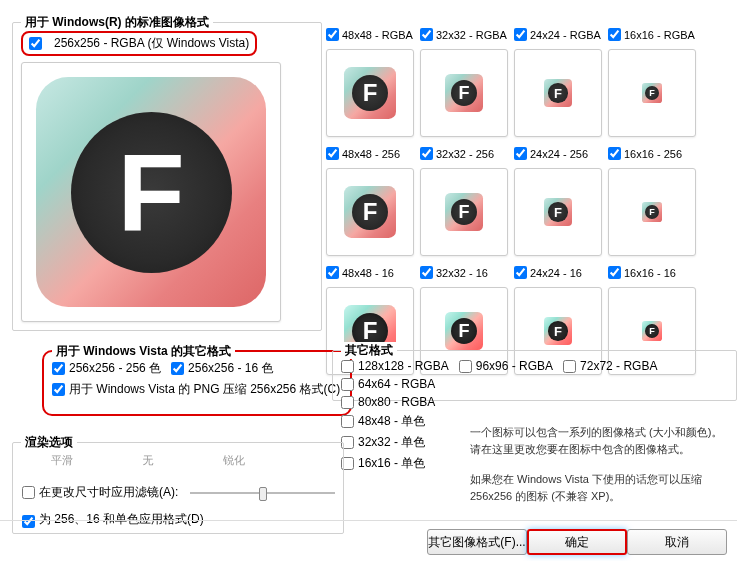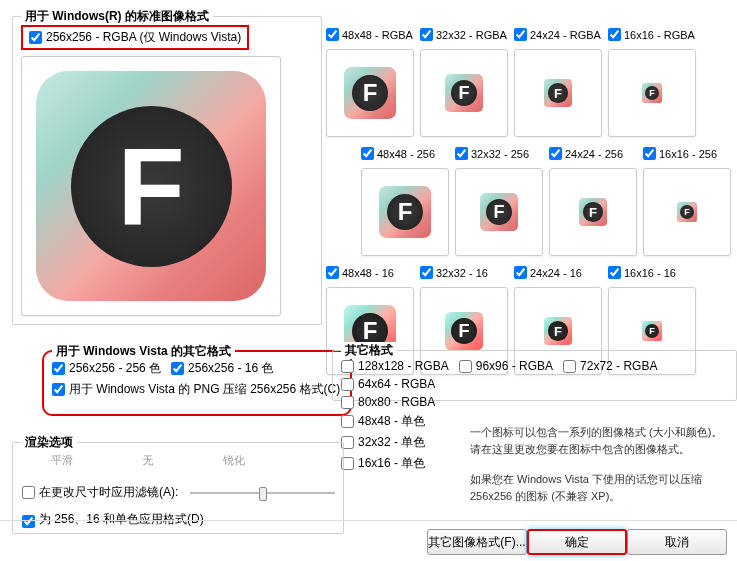--- a/index.html
+++ b/index.html
@@ -15,22 +15,22 @@
 .thumb-box { border: 1px solid #ccc; border-radius: 3px; display: flex; align-items: center; justify-content: center; background: #fff; box-shadow: 0 1px 2px rgba(0,0,0,0.08); }
 .thumb-box.sz-256 { width: 260px; height: 260px; }
 .thumb-box.sz-48 { width: 88px; height: 88px; }
 .thumb-box.sz-32 { width: 88px; height: 88px; }
 .thumb-box.sz-24 { width: 88px; height: 88px; }
 .thumb-box.sz-16 { width: 88px; height: 88px; }
 .icon-f { border-radius: 14%; display: flex; align-items: center; justify-content: center; background: linear-gradient(135deg, #c7e8e3 0%, #9fd4c9 25%, #f5a8a3 55%, #e88080 75%, #d66 100%); position: relative; }
 .icon-f::before { content: ""; position: absolute; inset: 15%; border-radius: 50%; background: radial-gradient(circle at 50% 50%, #3a3a3a 0%, #2a2a2a 60%, #1a1a1a 100%); }
 .icon-f span { position: relative; z-index: 1; color: #fff; font-weight: bold; font-family: Arial; }
 .icon-f.bit16 { filter: contrast(1.1) saturate(1.3); }
-.ring-red { border: 2px solid #d00; border-radius: 0; padding: 2px 6px; display: inline-flex; align-items: center; gap: 4px; }
-.top-left { position: absolute; left: 6px; top: 10px; width: 310px; }
+.ring-red { border: 2px solid #d00; border-radius: 8px; padding: 2px 6px; display: inline-flex; align-items: center; gap: 12px; }
+.top-left { position: absolute; left: 6px; top: 16px; width: 310px; }
 .top-right { position: absolute; left: 326px; top: 28px; width: 405px; }
 .mid-left { position: absolute; left: 6px; top: 344px; width: 310px; }
 .mid-right { position: absolute; left: 326px; top: 344px; width: 405px; }
 .bot-left { position: absolute; left: 6px; top: 436px; width: 332px; padding-left: 9px; }
 .bot-right { position: absolute; left: 470px; top: 424px; width: 260px; font-size: 11px; color: #333; line-height: 1.5; }
 .slider-row { display: flex; align-items: center; gap: 6px; margin: 2px 0 16px; }
 .slider-label { width: 80px; text-align: center; color: #999; font-size: 11px; }
 .slider-track { flex: 1; height: 2px; background: #bbb; position: relative; }
 .slider-thumb { position: absolute; top: -5px; width: 8px; height: 14px; background: #eee; border: 1px solid #888; border-radius: 2px; left: 50%; transform: translateX(-50%); }
 .btn-bar { position: absolute; bottom: 6px; right: 10px; display: flex; gap: 0; align-items: center; }
@@ -97,21 +97,21 @@
           <span>16x16 - RGBA</span>
         </div>
       <div class="thumb-box sz-16">
           <div class="icon-f" style="width:20px;height:20px;">
             <span style="font-size:9px;">F</span>
           </div>
         </div>
     </div>
   </div>
 
-  <div class="thumb-grid" style="margin-bottom:10px;justify-content:flex-end;">
+  <div class="thumb-grid" style="margin-bottom:10px;">
     <div class="thumb-col">
       <div class="thumb-label">
           <input type="checkbox" checked="" style="">
           <span>48x48 - 256</span>
         </div>
       <div class="thumb-box sz-48">
           <div class="icon-f" style="width:52px;height:52px;">
             <span style="font-size:24px;">F</span>
           </div>
         </div>

